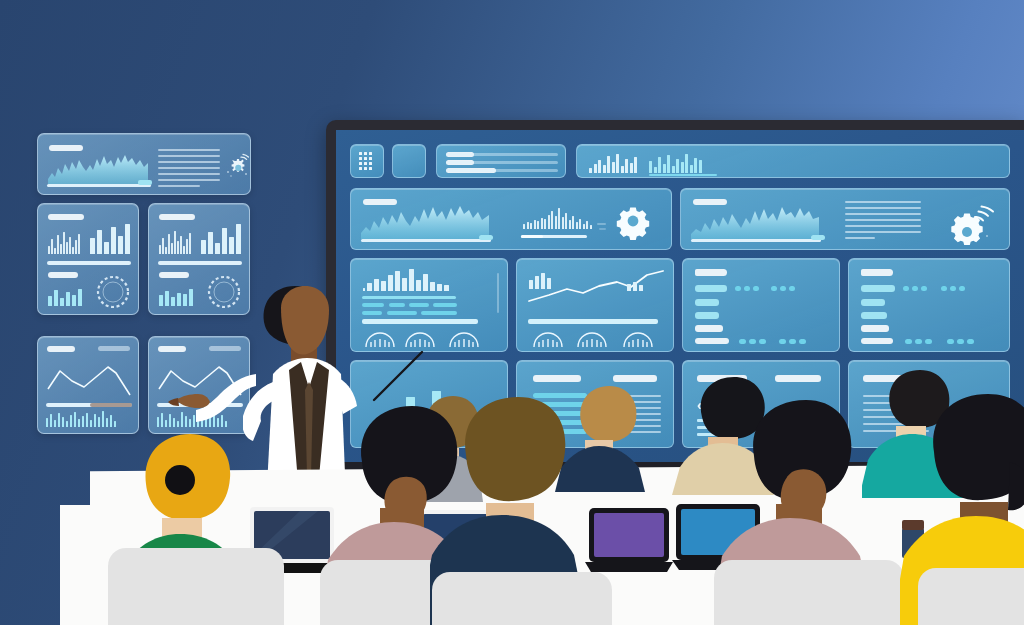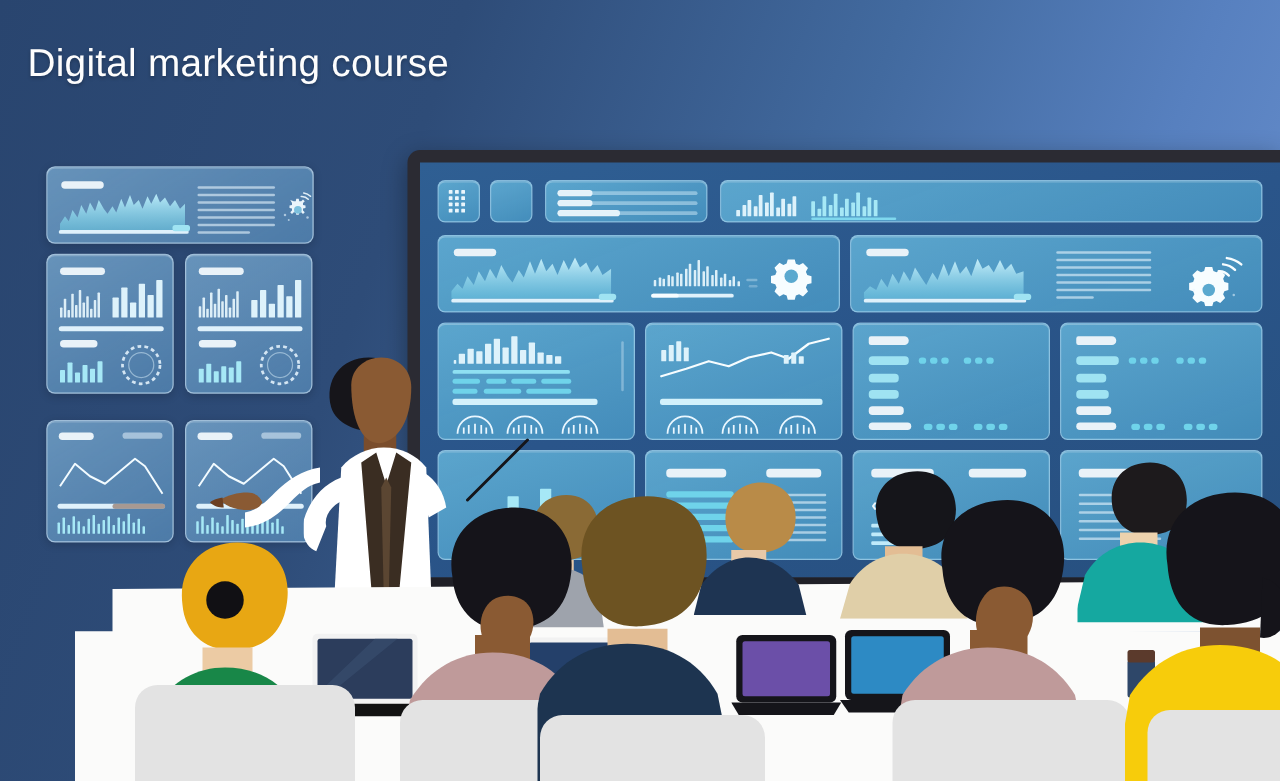--- a/index.html
+++ b/index.html
@@ -826,15 +826,14 @@
   <div class="fig" style="left:900px; top:392px; width:170px; height:233px;">
     <svg width="170" height="233" viewBox="0 0 170 233">
       <path d="M34 60 c-6-36 20-58 54-58 c34 0 52 24 48 56 c-4 34 -24 48 -54 50 c-32 2 -46-20 -48-48z" fill="#15141a"></path>
       <path d="M110 70 c14 4 22 16 20 30 c-2 12 -12 20 -22 18 z" fill="#15141a"></path>
       <path d="M60 110 l48 0 0 24 -48 0z" fill="#7d5230"></path>
       <path d="M4 164 c18-28 44-40 72-40 c30 0 56 12 72 40 l14 69 -170 0z" fill="#f7cc0b"></path>
     </svg>
   </div>
   <div class="chair" style="left:918px; top:568px; width:170px; height:64px;"></div>
 
-  <div class="title">Digital marketing course</div>
 
 </div>
 
 </body></html>

